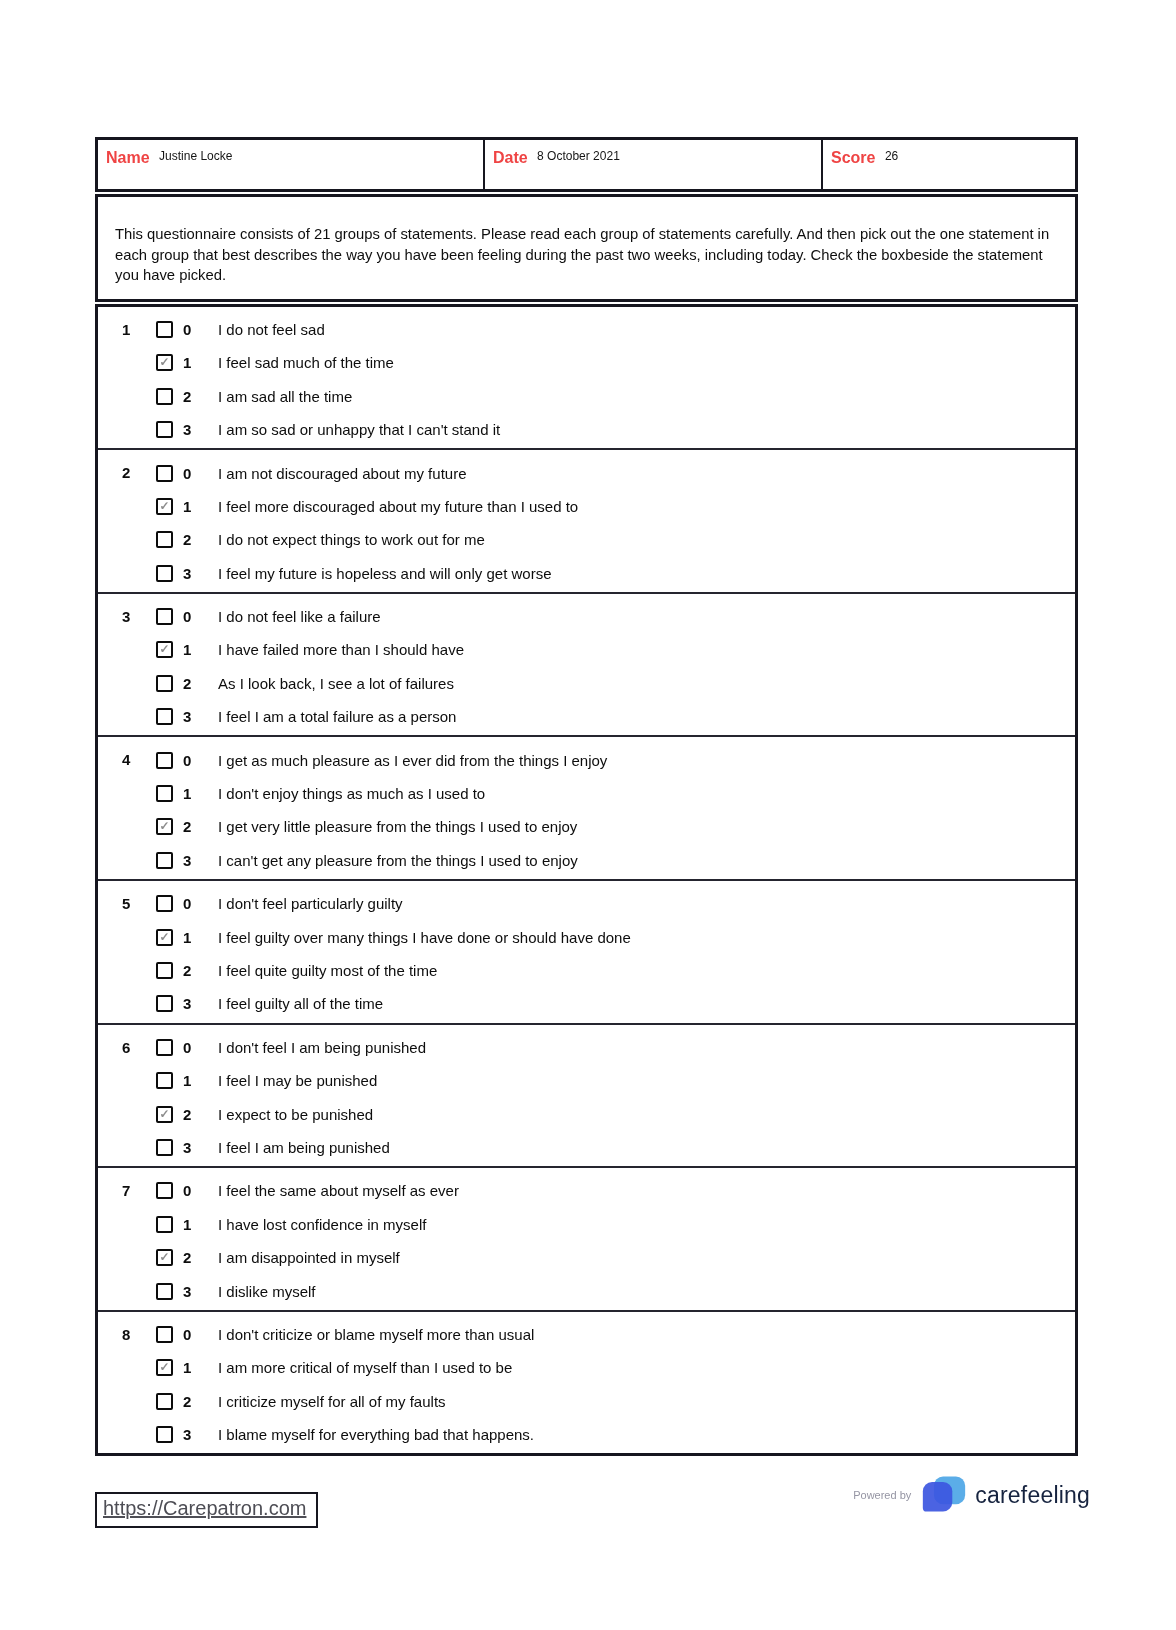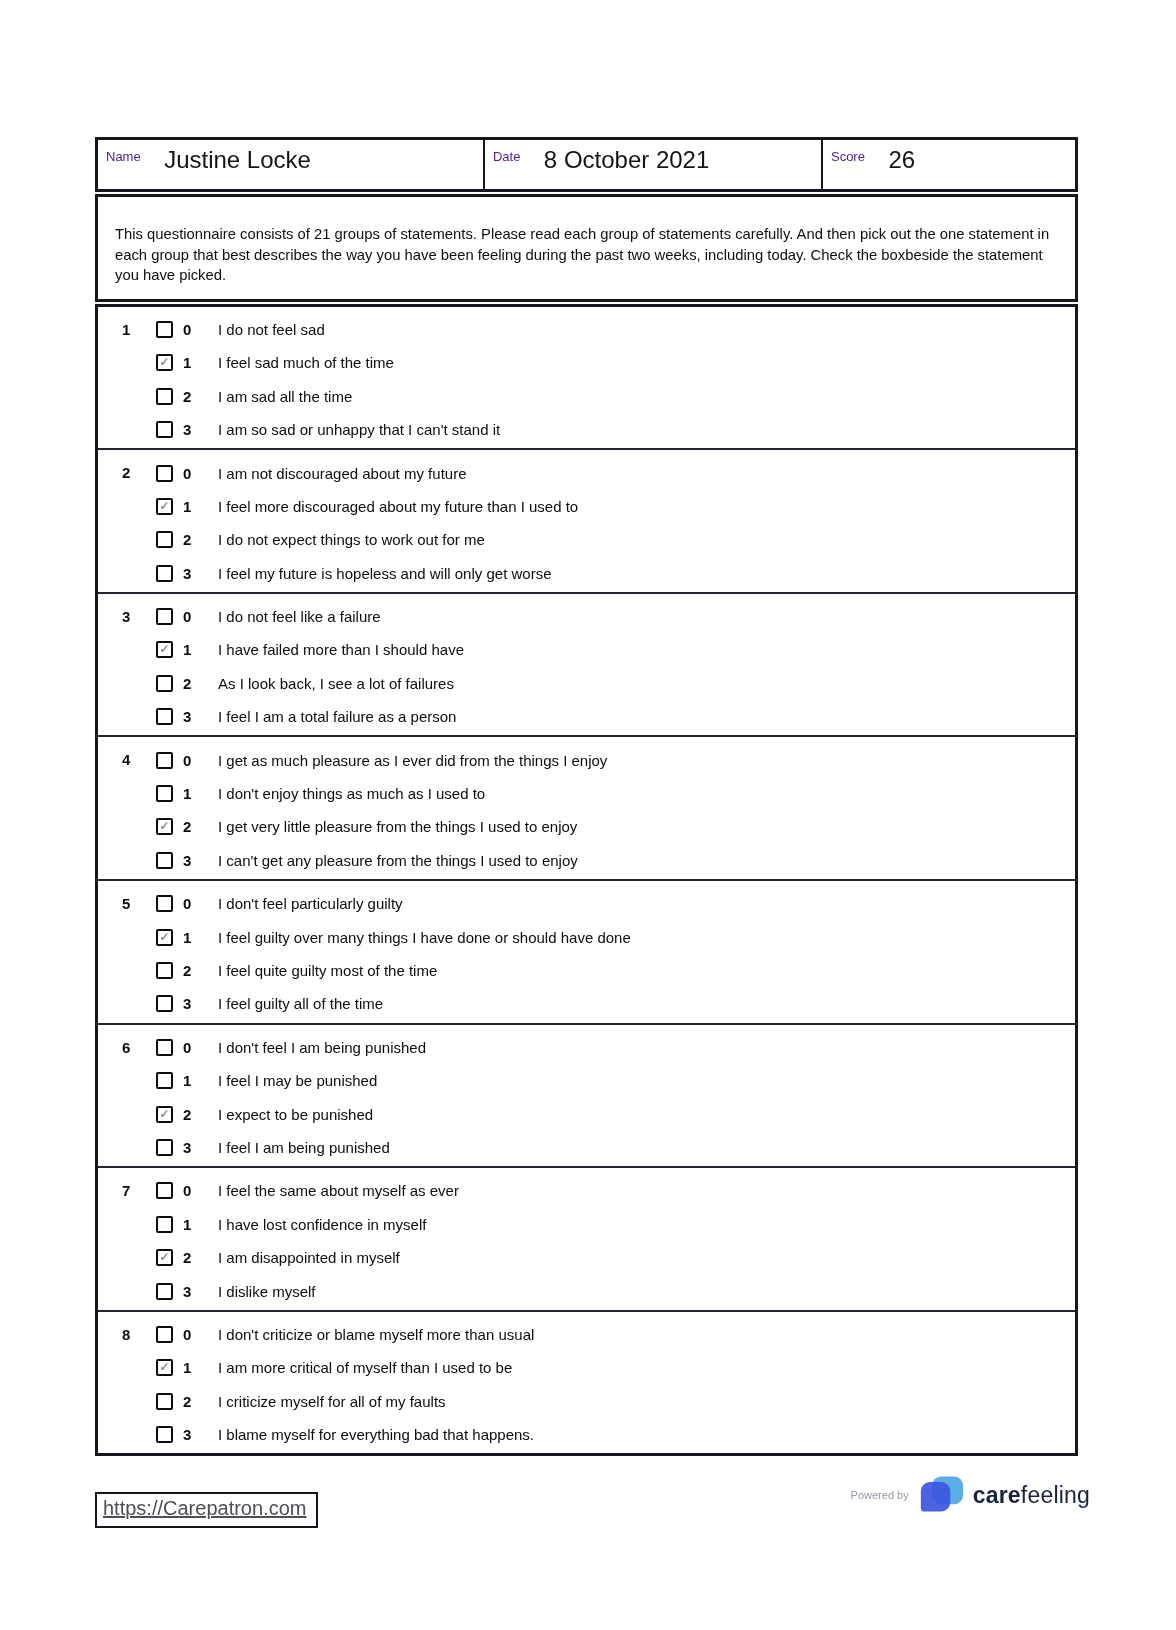--- a/index.html
+++ b/index.html
@@ -36,29 +36,29 @@
     background: #fff;
   }
   .cell { padding: 6px 0 0 8px; }
   .cell + .cell { border-left: 2.5px solid #16161f; }
   .cell-name  { width: 39.4%; }
   .cell-date  { width: 34.6%; }
   .cell-score { width: 26%; }
   .cell-label {
     display: inline-block;
     vertical-align: top;
-    font-size: 13px;
-    font-weight: normal;
+    font-size: 16px;
+    font-weight: bold;
     padding-top: 3px;
-    color: #4c1d95;
+    color: #ef4444;
   }
   .cell-value {
     display: inline-block;
-    font-size: 24px;
-    margin-left: 19px;
+    font-size: 12px;
+    margin-left: 5px;
     color: #151515;
   }
   
   .instructions-box {
     border: 3px solid #16161f;
     margin-top: 2px;
     padding: 27px 18px 13px 17px;
     font-size: 14.8px;
     line-height: 20.6px;
     color: #0e0e0e;
@@ -142,21 +142,21 @@
     display: flex;
     align-items: center;
   }
   .powered-label {
     font-size: 11px;
     color: #9595a3;
     margin-right: 10px;
   }
   .logo-mark { width: 46px; height: 42px; margin-right: 8px; }
   .brand { font-size: 23px; color: #16233f; letter-spacing: 0.2px; }
-  .brand-bold { font-weight: bold; }
+  .brand-bold { font-weight: normal; }
 </style>
 </head>
 <body>
 
 <div class="page">
 
 
   <div class="content">
 
     <div class="header-box">

